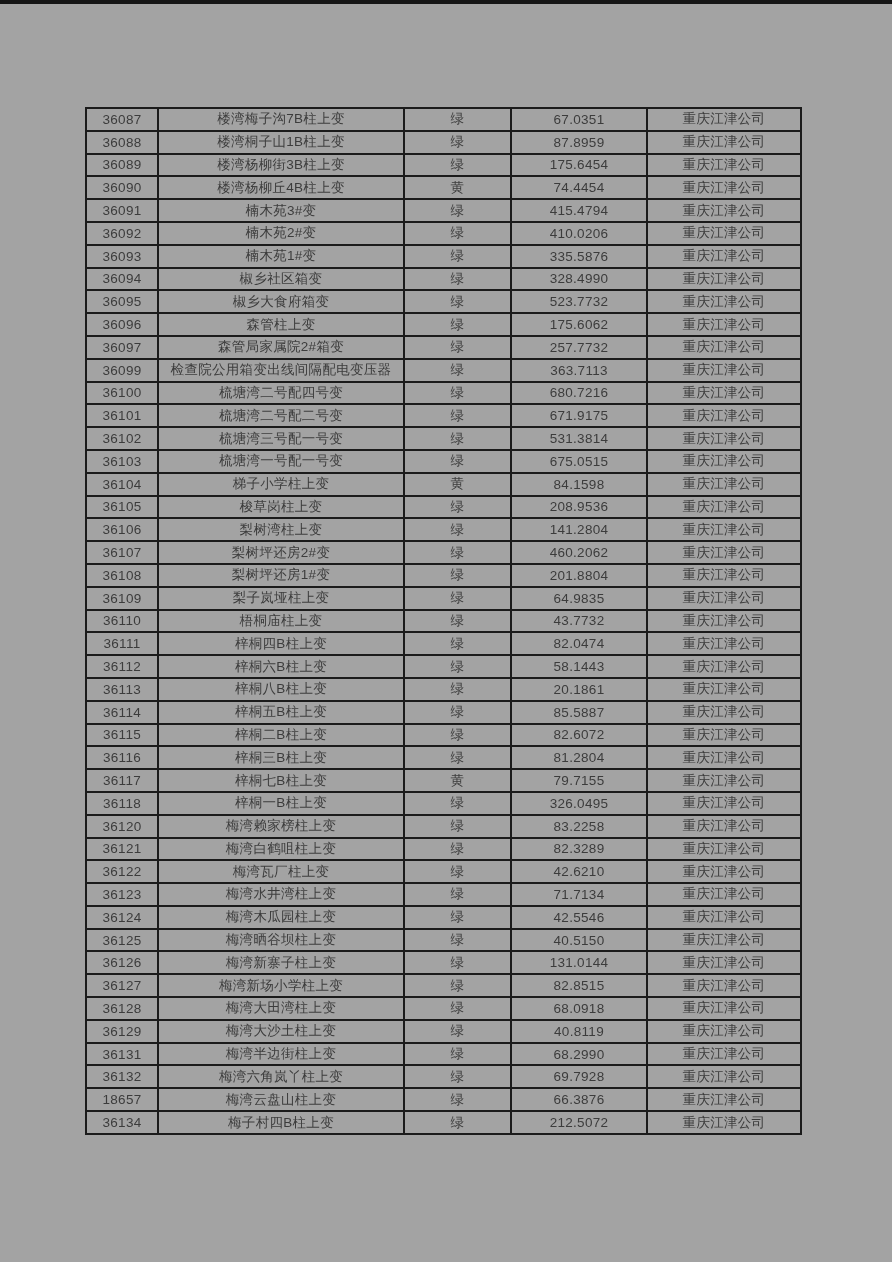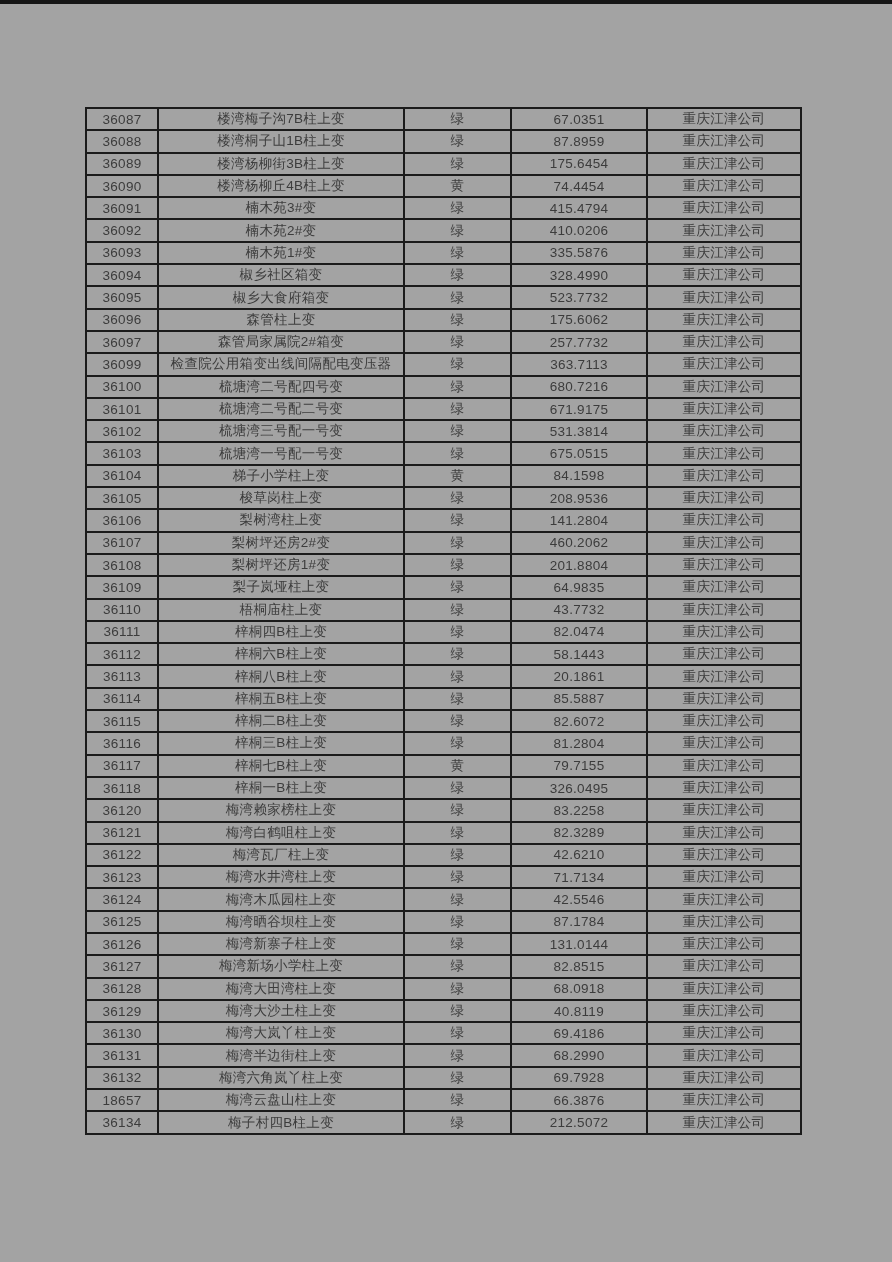--- a/index.html
+++ b/index.html
@@ -314,21 +314,21 @@
           <td>36124</td>
           <td>梅湾木瓜园柱上变</td>
           <td>绿</td>
           <td>42.5546</td>
           <td>重庆江津公司</td>
         </tr>
         <tr>
           <td>36125</td>
           <td>梅湾晒谷坝柱上变</td>
           <td>绿</td>
-          <td>87.1784</td>
+          <td>40.5150</td>
           <td>重庆江津公司</td>
         </tr>
         <tr>
           <td>36126</td>
           <td>梅湾新寨子柱上变</td>
           <td>绿</td>
           <td>131.0144</td>
           <td>重庆江津公司</td>
         </tr>
         <tr>
@@ -343,27 +343,20 @@
           <td>梅湾大田湾柱上变</td>
           <td>绿</td>
           <td>68.0918</td>
           <td>重庆江津公司</td>
         </tr>
         <tr>
           <td>36129</td>
           <td>梅湾大沙土柱上变</td>
           <td>绿</td>
           <td>40.8119</td>
-          <td>重庆江津公司</td>
-        </tr>
-        <tr>
-          <td>36130</td>
-          <td>梅湾大岚丫柱上变</td>
-          <td>绿</td>
-          <td>69.4186</td>
           <td>重庆江津公司</td>
         </tr>
         <tr>
           <td>36131</td>
           <td>梅湾半边街柱上变</td>
           <td>绿</td>
           <td>68.2990</td>
           <td>重庆江津公司</td>
         </tr>
         <tr>

